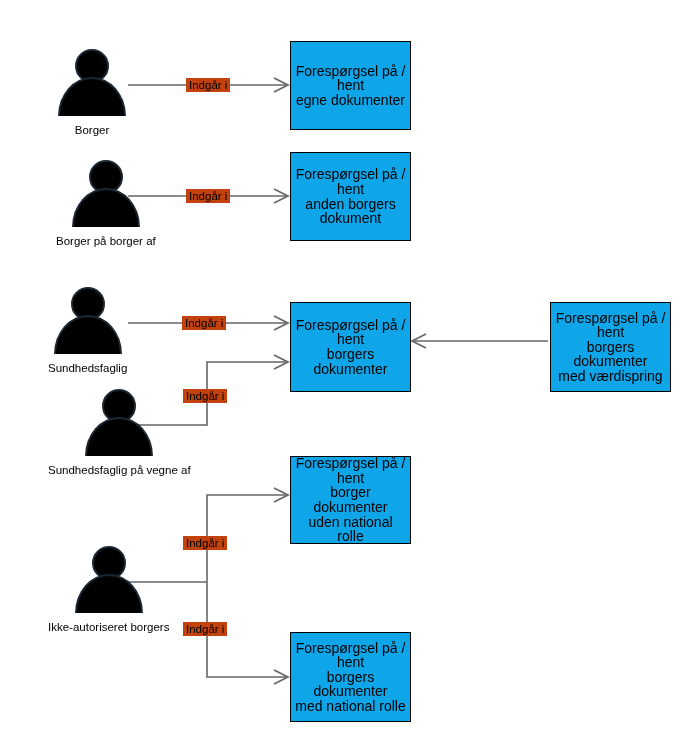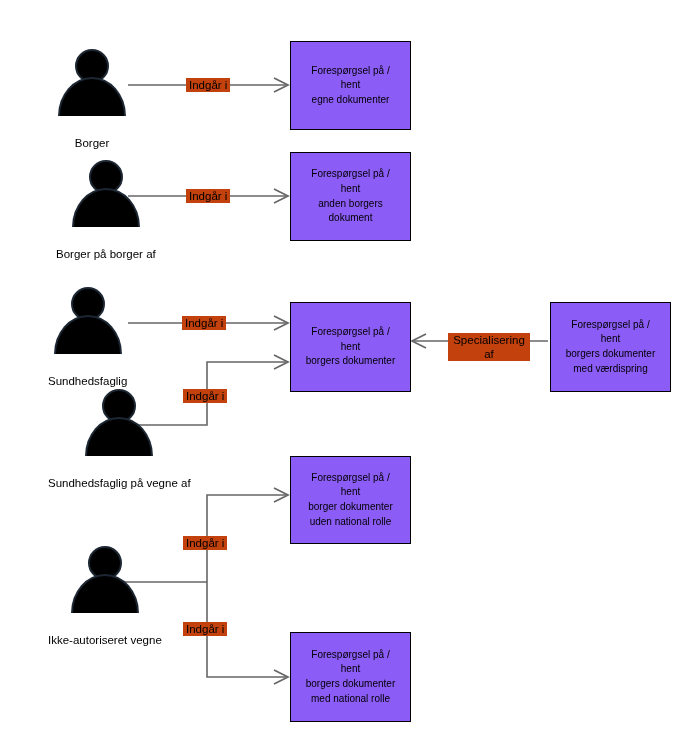--- a/index.html
+++ b/index.html
@@ -23,27 +23,27 @@
     left: 0;
     top: 0;
     width: 690px;
     height: 741px;
     pointer-events: none;
   }
   .usecase-box {
     position: absolute;
     box-sizing: border-box;
     border: 1.4px solid #000000;
-    background: #8b5cf6;
+    background: #0ea5e9;
     display: flex;
     align-items: center;
     justify-content: center;
     text-align: center;
     color: #000000;
-    font-size: 10px;
+    font-size: 14px;
     line-height: 14.6px;
     white-space: pre-line;
     padding: 14px 4px;
   }
   .actor {
     position: absolute;
     display: flex;
     flex-direction: column;
     align-items: center;
   }
@@ -70,21 +70,21 @@
     width: 68px;
     height: 39px;
     background: #000000;
     border: 2.5px solid #1c2733;
     border-bottom: none;
     box-sizing: border-box;
     border-top-left-radius: 34px 39px;
     border-top-right-radius: 34px 39px;
   }
   .actor-label {
-    margin-top: 20px;
+    margin-top: 7px;
     font-size: 11.5px;
     line-height: 14px;
     color: #000000;
     white-space: nowrap;
     text-align: left;
   }
   .edge-label {
     position: absolute;
     font-size: 11.5px;
     line-height: 14px;
@@ -156,21 +156,21 @@
       <div class="actor-body"></div>
     </div>
     <div class="actor-label">Sundhedsfaglig på vegne af</div>
   </div>
 
   <div class="actor" style="left:48px; top:546px;">
     <div class="actor-figure">
       <div class="actor-head"></div>
       <div class="actor-body"></div>
     </div>
-    <div class="actor-label">Ikke-autoriseret vegne</div>
+    <div class="actor-label">Ikke-autoriseret borgers</div>
   </div>
 
   <div class="usecase-box" style="left:290px; top:41px; width:121px; height:89px;">Forespørgsel på  /
 hent
 egne dokumenter</div>
 
   <div class="usecase-box" style="left:290px; top:152px; width:121px; height:89px;">Forespørgsel på  /
 hent
 anden borgers
 dokument</div>
@@ -195,20 +195,18 @@
 med national rolle</div>
 
   <div class="edge-label" style="left:186px; top:78px;">Indgår i</div>
 
   <div class="edge-label" style="left:186px; top:189px;">Indgår i</div>
 
   <div class="edge-label" style="left:182px; top:316px;">Indgår i</div>
 
   <div class="edge-label" style="left:183px; top:389px;">Indgår i</div>
 
-  <div class="edge-label" style="left:448px; top:333px; width:76px;">Specialisering
-af</div>
 
   <div class="edge-label" style="left:183px; top:536px;">Indgår i</div>
 
   <div class="edge-label" style="left:183px; top:622px;">Indgår i</div>
 
 </div>
 
 </body></html>

